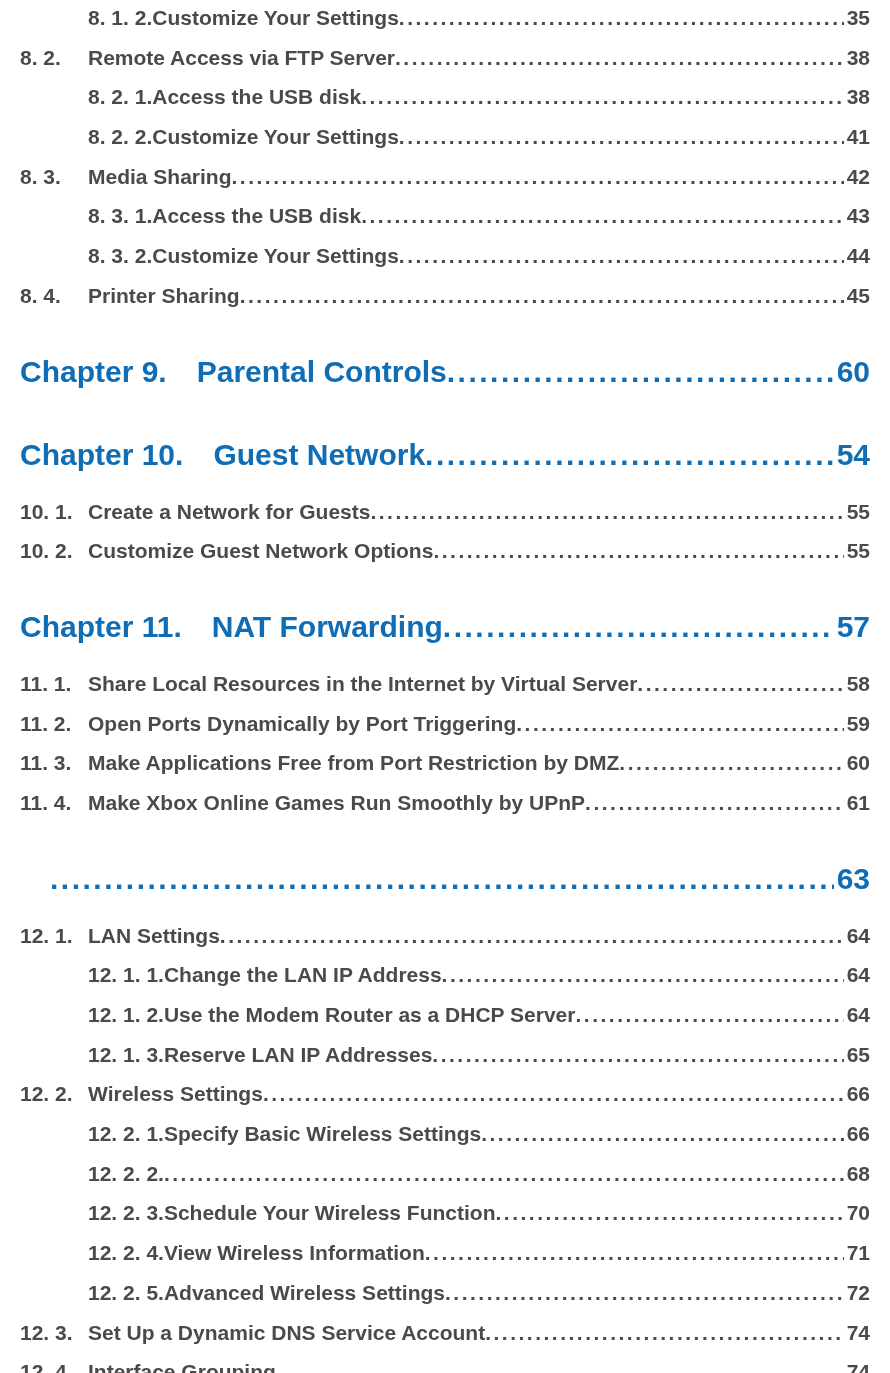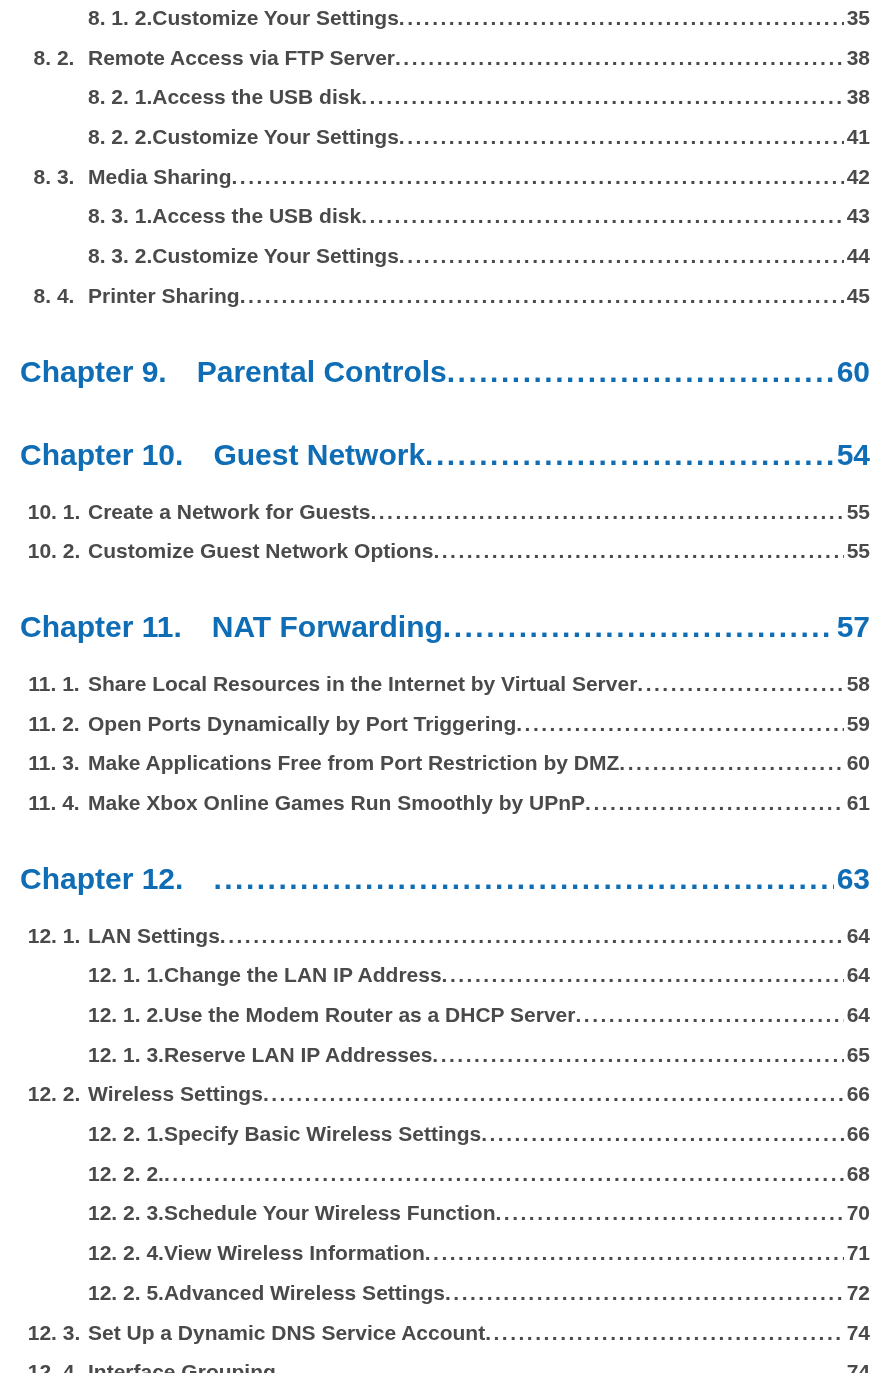--- a/index.html
+++ b/index.html
@@ -54,21 +54,20 @@
     .chapter .entry-leader, .chapter .entry-page {
       color: #0f6db6;
     }
     .section {
       color: #4a4a4a;
       padding-left: 0;
       margin-bottom: 4px;
     }
     .section .entry-num {
       width: 68px;
-      text-align: center;
     }
     .subsection {
       color: #4a4a4a;
       padding-left: 68px;
       margin-bottom: 4px;
     }
   </style>
 </head>
 <body>
 
@@ -172,21 +171,20 @@
       <span class="entry-leader">................................................................................................................................................................................</span>
       <span class="entry-page"> 60</span>
     </div>
     <div class="entry section">
       <span class="entry-num">11. 4.</span>
       <span class="entry-title">Make Xbox Online Games Run Smoothly by UPnP</span>
       <span class="entry-leader">................................................................................................................................................................................</span>
       <span class="entry-page"> 61</span>
     </div>
     <div class="entry chapter">
-      <span class="entry-num">Chapter 12.</span>
       <span> </span>
       <span class="entry-leader">................................................................................................................................................................................</span>
       <span class="entry-page"> 63</span>
     </div>
     <div class="entry section">
       <span class="entry-num">12. 1.</span>
       <span class="entry-title">LAN Settings</span>
       <span class="entry-leader">................................................................................................................................................................................</span>
       <span class="entry-page"> 64</span>
     </div>

